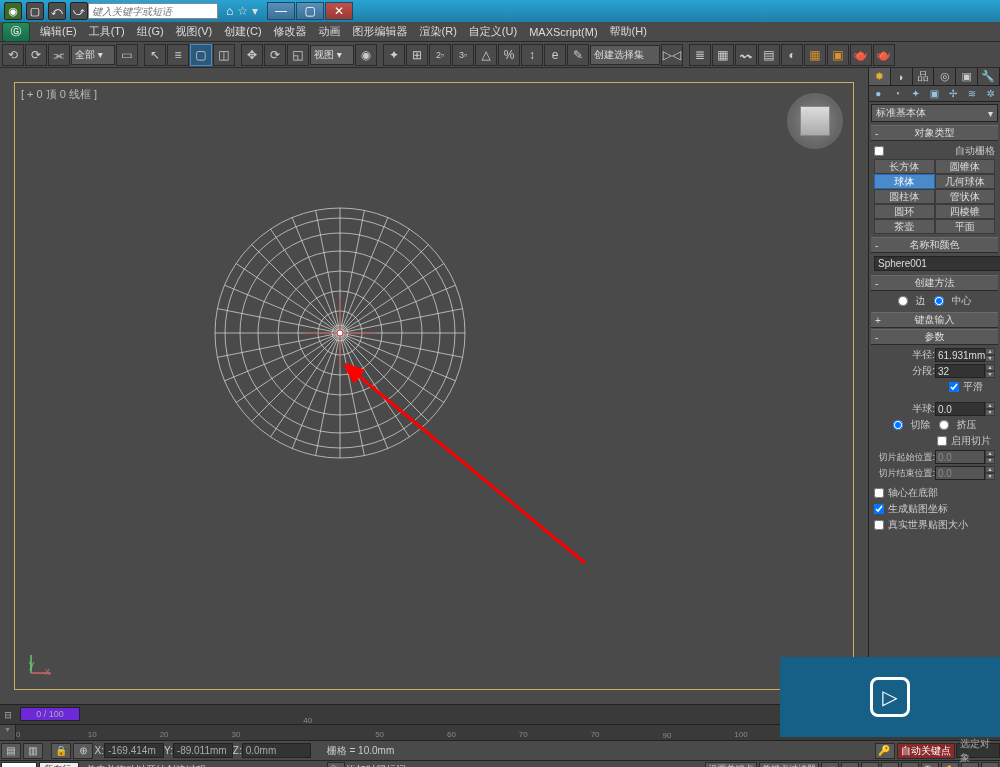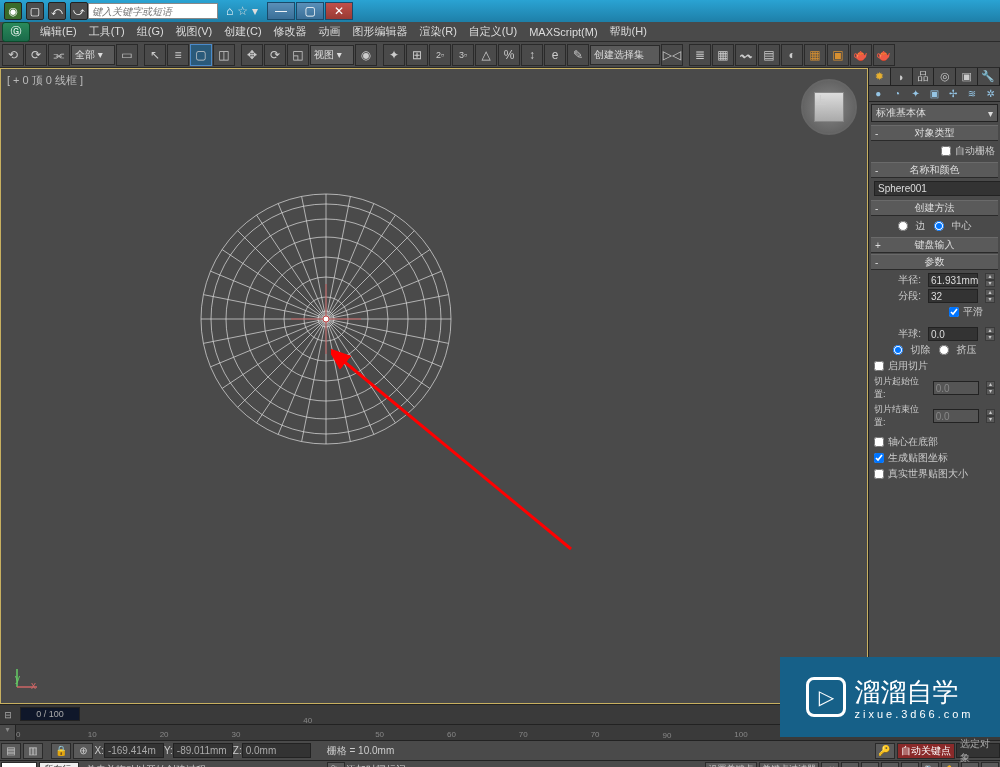--- a/index.html
+++ b/index.html
@@ -19,21 +19,21 @@
   .menubar .mitem{padding:18px 6px;font-size:11px;color:#ddd;cursor:pointer}
   .appbtn{width:28px;height:20px;background:linear-gradient(#2a8a5a,#1a6a4a);border-radius:3px;margin-right:4px;display:flex;align-items:center;justify-content:center;color:#fff;border:1px solid #0a4a2a}
 
   .toolbar{height:26px;background:#4a4a4a;display:flex;align-items:center;padding:2px;border-bottom:1px solid #2a2a2a;gap:1px}
   .toolbar .tbtn{width:22px;height:22px;background:#4a4a4a;border:1px solid #2a2a2a;display:flex;align-items:center;justify-content:center;font-size:12px;color:#ccc;cursor:pointer}
   .toolbar .tbtn.active{background:#2a5a7a;border-color:#4a8aca}
   .toolbar .tsep{width:4px}
   .toolbar .tdrop{height:20px;background:#5a5a5a;border:1px solid #2a2a2a;color:#ddd;font-size:10px;padding:0 3px;display:flex;align-items:center}
 
   .mainrow{display:flex;height:636px;background:#4a4a4a}
-  .viewport{flex:1;background:#4a4a4a;position:relative;border:1px solid #222;margin:0}
+  .viewport{flex:1;background:#4a4a4a;position:relative;border:1px solid #222;margin:14px}
   .vlabel{position:absolute;top:4px;left:6px;color:#bbb;font-size:11px}
   .viewcube{position:absolute;top:10px;right:10px;width:56px;height:56px;background:radial-gradient(#888,#555);border-radius:50%;display:flex;align-items:center;justify-content:center;border:2px solid #666}
   .viewcube .cube{width:30px;height:30px;background:linear-gradient(#ddd,#aaa);border:1px solid #888}
   .axis{position:absolute;bottom:12px;left:12px;font-size:10px}
   .wfsvg{position:absolute;top:120px;left:195px}
 
   .cmdpanel{width:132px;background:#4a4a4a;border-left:1px solid #222;display:flex;flex-direction:column;font-size:10px}
   .cptabs{height:18px;display:flex;background:#3a3a3a;border-bottom:1px solid #222}
   .cptabs .ct{flex:1;display:flex;align-items:center;justify-content:center;border-right:1px solid #222;font-size:11px;background:#4a4a4a;color:#ccc}
   .cptabs .ct.active{background:#5a5a5a}
@@ -45,28 +45,28 @@
   .rollbody{background:#4a4a4a;padding:2px 3px;margin:0 2px}
   .chkrow{display:flex;align-items:center;gap:4px;padding:1px 0;color:#ccc}
   .chkrow input{width:10px;height:10px}
   .primgrid{display:flex;flex-wrap:wrap}
   .primbtn{width:50%;height:15px;background:#5a5a5a;border:1px solid #3a3a3a;display:flex;align-items:center;justify-content:center;font-size:10px;color:#ddd;cursor:pointer}
   .primbtn.sel{background:#4a8aca;color:#fff;border-color:#2a6aaa}
   .namef{display:flex;gap:2px;margin:1px 0}
   .namef input{flex:1;height:15px;background:#333;border:1px solid #222;color:#ddd;font-size:10px;padding:0 3px}
   .radrow{display:flex;align-items:center;gap:8px;padding:1px 0;color:#ccc;justify-content:center}
   .radrow input{width:10px;height:10px}
-  .paramrow{display:flex;align-items:center;justify-content:flex-end;gap:7px;padding:1px 0;color:#ccc}
+  .paramrow{display:flex;align-items:center;justify-content:flex-end;gap:0;padding:1px 0;color:#ccc}
   .paramrow .spin{width:50px;height:14px;background:#333;border:1px solid #222;color:#ddd;font-size:10px;padding:0 2px;display:flex;align-items:center}
   .paramrow .spin.dis{background:#555;color:#888}
   .paramrow .spbtns{width:10px;display:flex;flex-direction:column}
   .paramrow .spbtns div{height:7px;background:#5a5a5a;border:1px solid #3a3a3a;font-size:6px;line-height:5px;text-align:center}
 
   .timebar{height:20px;background:#3a3a3a;display:flex;align-items:center;border-top:1px solid #222;font-size:9px;color:#aaa;position:relative}
-  .slider{position:absolute;left:20px;top:2px;width:60px;height:14px;background:#0f172a;border:1px solid #222;display:flex;align-items:center;justify-content:center;font-size:9px}
+  .slider{position:absolute;left:20px;top:2px;width:60px;height:14px;background:#6d28d9;border:1px solid #222;display:flex;align-items:center;justify-content:center;font-size:9px}
   .trackbar{height:16px;background:#3a3a3a;display:flex;border-top:1px solid #222;font-size:8px;color:#888}
   .trackbar .ticks{flex:1;display:flex;align-items:flex-end;padding-bottom:1px;position:relative}
   .statusrow{height:20px;background:#4a4a4a;display:flex;align-items:center;border-top:1px solid #222;font-size:10px;color:#ccc}
   .statusrow .sbtn{height:16px;min-width:20px;background:#5a5a5a;border:1px solid #2a2a2a;margin:0 1px;display:flex;align-items:center;justify-content:center;padding:0 3px}
   .statusrow .sinput{height:15px;background:#333;border:1px solid #222;color:#aaa;font-size:10px;padding:0 3px;display:flex;align-items:center}
   .statusrow .sred{background:#8a2a2a;color:#fff}
   .promptrow{height:18px;background:#4a4a4a;display:flex;align-items:center;border-top:1px solid #222;font-size:10px;color:#ccc}
   .promptrow .pbtn{height:15px;min-width:18px;background:#5a5a5a;border:1px solid #2a2a2a;margin:0 1px;display:flex;align-items:center;justify-content:center;font-size:9px}
 
   .watermark{position:absolute;right:0;bottom:30px;width:220px;height:80px;background:#166088;display:flex;align-items:center;justify-content:center;color:#fff;font-size:26px;gap:8px;z-index:10}
@@ -253,24 +253,36 @@
     <div class="cpdrop">
         <span>标准基本体</span>
         <span>▾</span>
       </div>
 
     <div class="rollhead">
         <span class="minus">-</span>
         <span>对象类型</span>
       </div>
     <div class="rollbody">
-      <div class="chkrow" style="justify-content:flex-end">
+      <div class="chkrow" style="justify-content:space-between">
           <input type="checkbox" style="">
           <span>自动栅格</span>
         </div>
+      <div class="primgrid">
+        <div class="primbtn">长方体</div>
+        <div class="primbtn">圆锥体</div>
+        <div class="primbtn sel">球体</div>
+        <div class="primbtn">几何球体</div>
+        <div class="primbtn">圆柱体</div>
+        <div class="primbtn">管状体</div>
+        <div class="primbtn">圆环</div>
+        <div class="primbtn">四棱锥</div>
+        <div class="primbtn">茶壶</div>
+        <div class="primbtn">平面</div>
+      </div>
     </div>
 
     <div class="rollhead">
         <span class="minus">-</span>
         <span>名称和颜色</span>
       </div>
     <div class="rollbody">
       <div class="namef">
         <input value="Sphere001" style="">
 
@@ -328,21 +340,21 @@
             <div>▴</div>
             <div>▾</div>
           </div>
         </div>
       <div class="radrow">
         <input type="radio" checked="" style="">
           <span>切除</span>
         <input type="radio" style="">
           <span>挤压</span>
       </div>
-      <div class="chkrow" style="justify-content:flex-start;padding-right:4px">
+      <div class="chkrow" style="justify-content:flex-end;padding-right:4px">
           <input type="checkbox" style="">
           <span>启用切片</span>
         </div>
       <div class="paramrow">
           <span style="font-size:9px">切片起始位置:</span>
           <div class="spin dis">0.0</div>
           <div class="spbtns">
             <div>▴</div>
             <div>▾</div>
           </div>
@@ -439,17 +451,13 @@
   <div class="pbtn">▶</div>
   <div class="pbtn">⏭</div>
   <div class="pbtn">🔍</div>
   <div class="pbtn">✋</div>
   <div class="pbtn">⟲</div>
   <div class="pbtn">▣</div>
 </div>
 
 <div class="watermark">
   <div class="logo">▷</div>
-  <div>
-    <div>溜溜自学</div>
-    <div class="sub">zixue.3d66.com</div>
-  </div>
 </div>
 
 </body></html>

